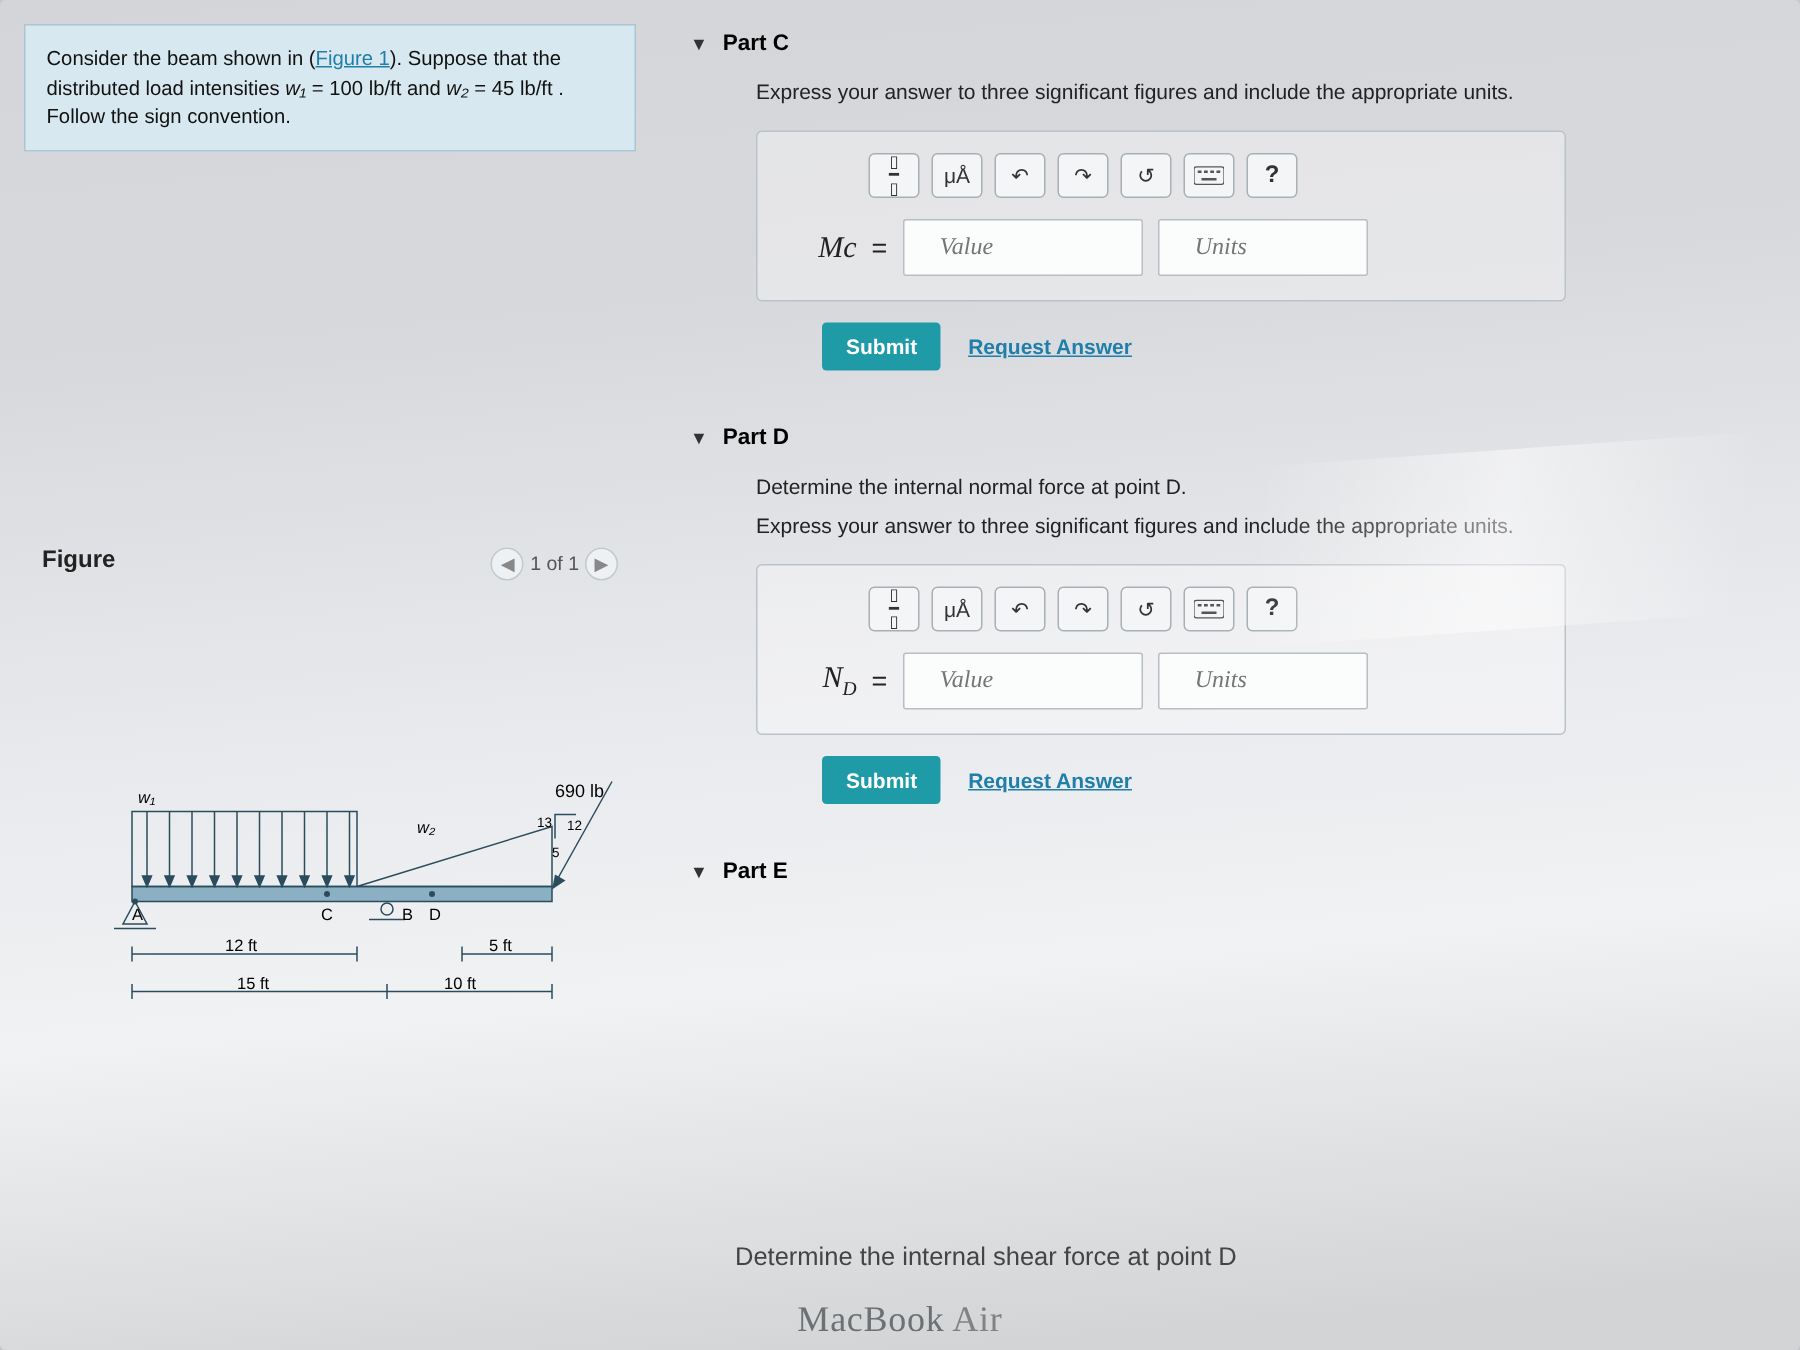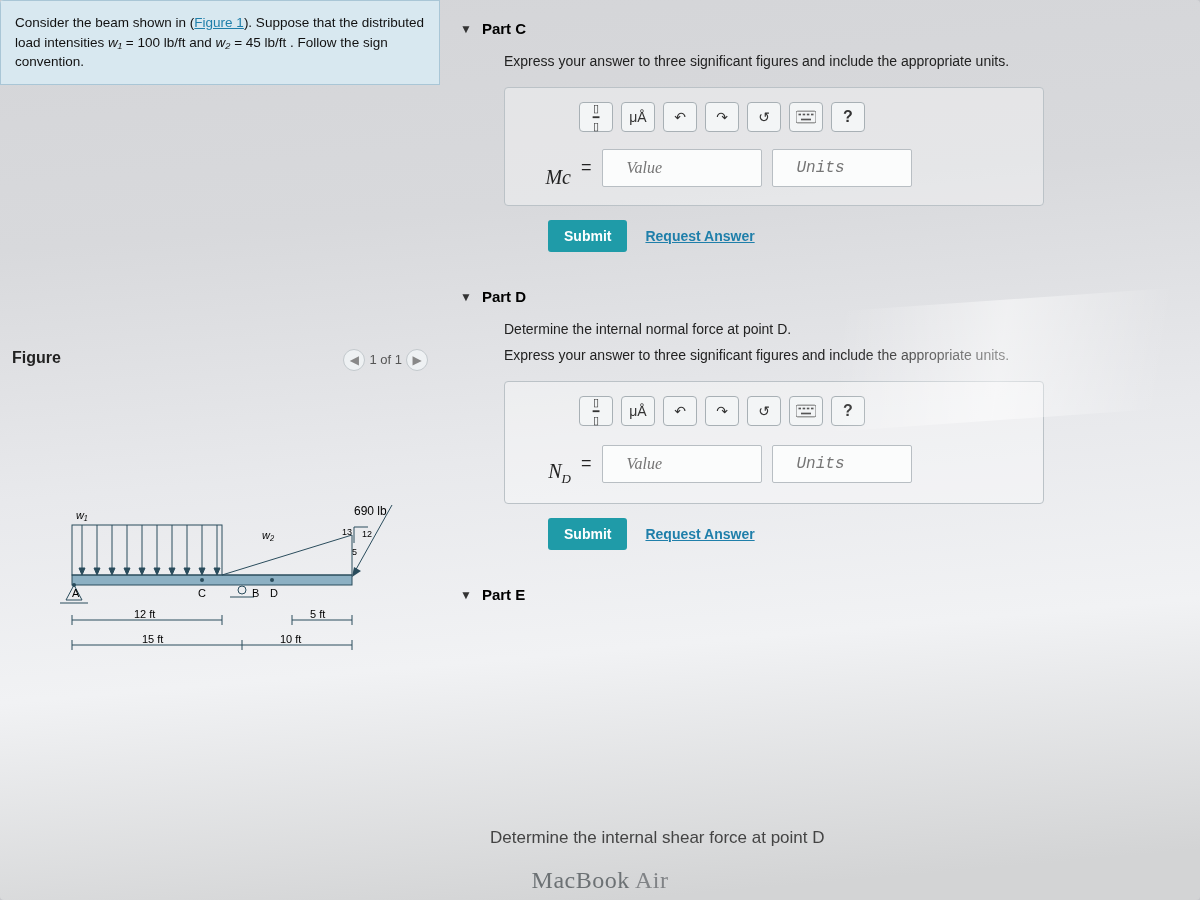--- a/index.html
+++ b/index.html
@@ -1,19 +1,19 @@
 <!DOCTYPE html>
 <html><head>
 <meta charset="utf-8">
 <style>
 * { box-sizing: border-box; margin: 0; padding: 0; }
 body { font-family: Arial, Helvetica, sans-serif; background: #c7c8cc; width: 1200px; height: 900px; overflow: hidden; position: relative; }
 .screen { width: 1200px; height: 900px; background: linear-gradient(175deg, #d4d5d8 0%, #d8d9dc 25%, #e8e9ec 50%, #f1f2f4 70%, #d3d4d5 95%); position: relative; overflow: hidden; border-radius: 4px;}
 .content-wrap { display: flex; }
-.left-col { width: 440px; padding: 0; }
+.left-col { width: 440px; padding: 16px; }
 .right-col { flex: 1; padding: 10px 20px 0 20px; }
 
 
 .problem-box { background: #d8e8f0; border: 1px solid #a9c6d6; padding: 12px 14px; font-size: 13.5px; line-height: 1.45; color: #111; margin: 0 0 10px 0;}
 .problem-box a { color: #1f7faa; text-decoration: underline; }
 .pb-i { font-style: italic; }
 
 
 .part-hdr { display: flex; align-items: center; padding: 6px 0; margin-top: 4px; }
 .part-hdr .tri { margin-right: 10px; color: #333; font-size: 12px;}
@@ -24,25 +24,25 @@
 .instr1 { margin-bottom: 10px; }
 .instr2 { margin-bottom: 18px; font-weight: normal; }
 .answer-box { border: 1px solid #bbc2c7; border-radius: 4px; background: rgba(255,255,255,0.35); padding: 14px 14px 16px 14px; width: 540px; }
 
 .toolbar { display: flex; align-items: center; gap: 8px; margin-left: 60px; margin-bottom: 14px; }
 .tool-btn { width: 34px; height: 30px; border: 1px solid #a8b0b5; border-radius: 4px; background: #f3f5f6; display:flex; align-items:center; justify-content:center; font-size: 14px; color:#333; cursor:pointer; }
 .tool-btn.kb svg { width:20px; height:14px; }
 .tool-btn.frac { font-size:11px; line-height: 9px; }
 .tool-btn.help { font-size:16px; font-weight:bold; }
 .eq-row { display:flex; align-items:center; gap: 10px; font-size: 18px; }
-.eq-label { font-style: italic; font-family: "Times New Roman", serif; font-size: 20px; width: 52px; text-align:right;margin-top:20px;}
+.eq-label { font-style: italic; font-family: "Times New Roman", serif; font-size: 20px; width: 52px; text-align:right;}
 .eq-eq { font-size: 18px; }
 .val-input, .unit-input { height: 38px; border: 1px solid #b8bec3; border-radius: 2px; background: #fbfcfc; font-size: 16px; font-style: italic; font-family: "Times New Roman", serif; color: #14532d; padding: 0 24px; }
 .val-input { width: 160px; }
-.unit-input { width: 140px; font-family: Liberation Mono, monospace; }
+.unit-input { width: 140px; }
 
 .submit-row { margin-top: 14px; display:flex; align-items:center; gap: 18px; margin-left:44px; }
 .submit-btn { background:#1f9ba8; color:#fff; border:none; border-radius:3px; padding: 8px 16px; font-size:14px; font-weight:bold; cursor:pointer;}
 .req-link { color:#1f7faa; text-decoration: underline; font-size:14px; font-weight:bold; cursor:pointer;}
 
 
 .figure-panel { margin-top: 260px; padding: 0 12px; }
 .figure-hdr { display:flex; justify-content:space-between; padding: 4px 0; }
 .figure-hdr .ttl { font-weight:bold; font-size:16px; color:#222;}
 .figure-nav { display:flex; align-items:center; gap:4px; font-size:13px; color:#555;}

